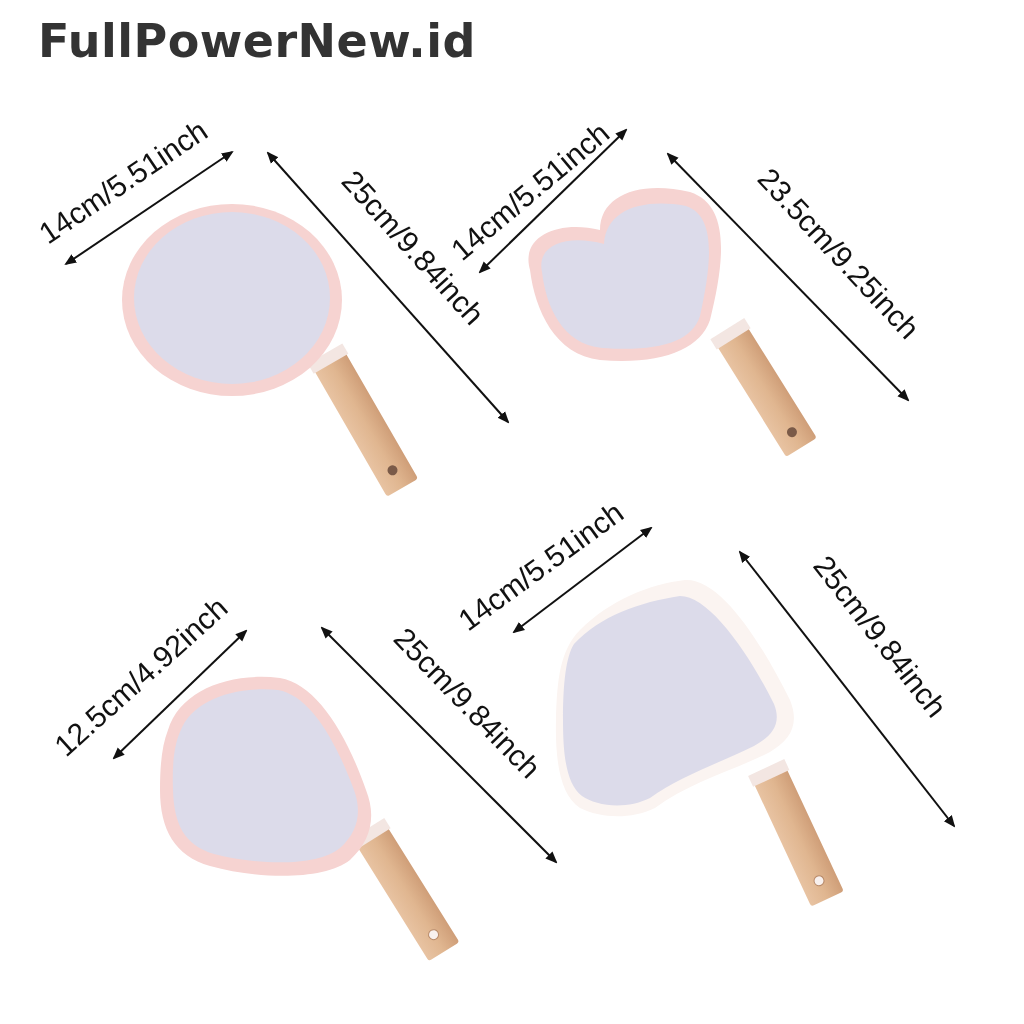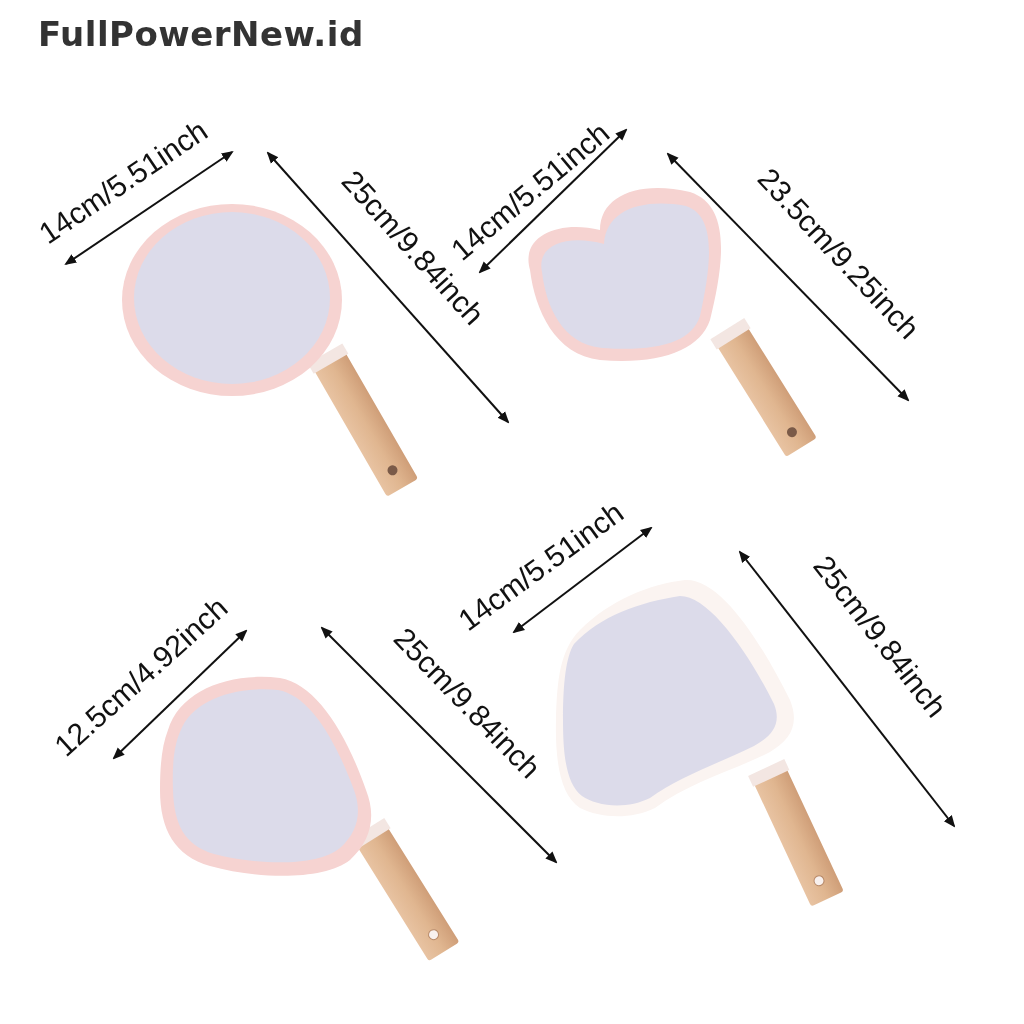--- a/index.html
+++ b/index.html
@@ -1,20 +1,20 @@
 <!DOCTYPE html>
 <html><head>
 <meta charset="utf-8">
 <style>
   html, body { margin: 0; padding: 0; background: #ffffff; }
   body { width: 1024px; height: 1024px; position: relative; overflow: hidden; }
   .brand {
     position: absolute; left: 38px; top: 14px;
     font-family: "DejaVu Sans", sans-serif; font-weight: bold;
-    font-size: 34px; color: #333333; letter-spacing: 0.5px;
+    font-size: 46px; color: #333333; letter-spacing: 0.5px;
   }
   svg.scene { position: absolute; left: 0; top: 0; }
   .dim-label {
     font-family: "Liberation Sans", sans-serif;
     font-size: 30px; fill: #111111;
   }
 </style>
 </head>
 <body>
 

